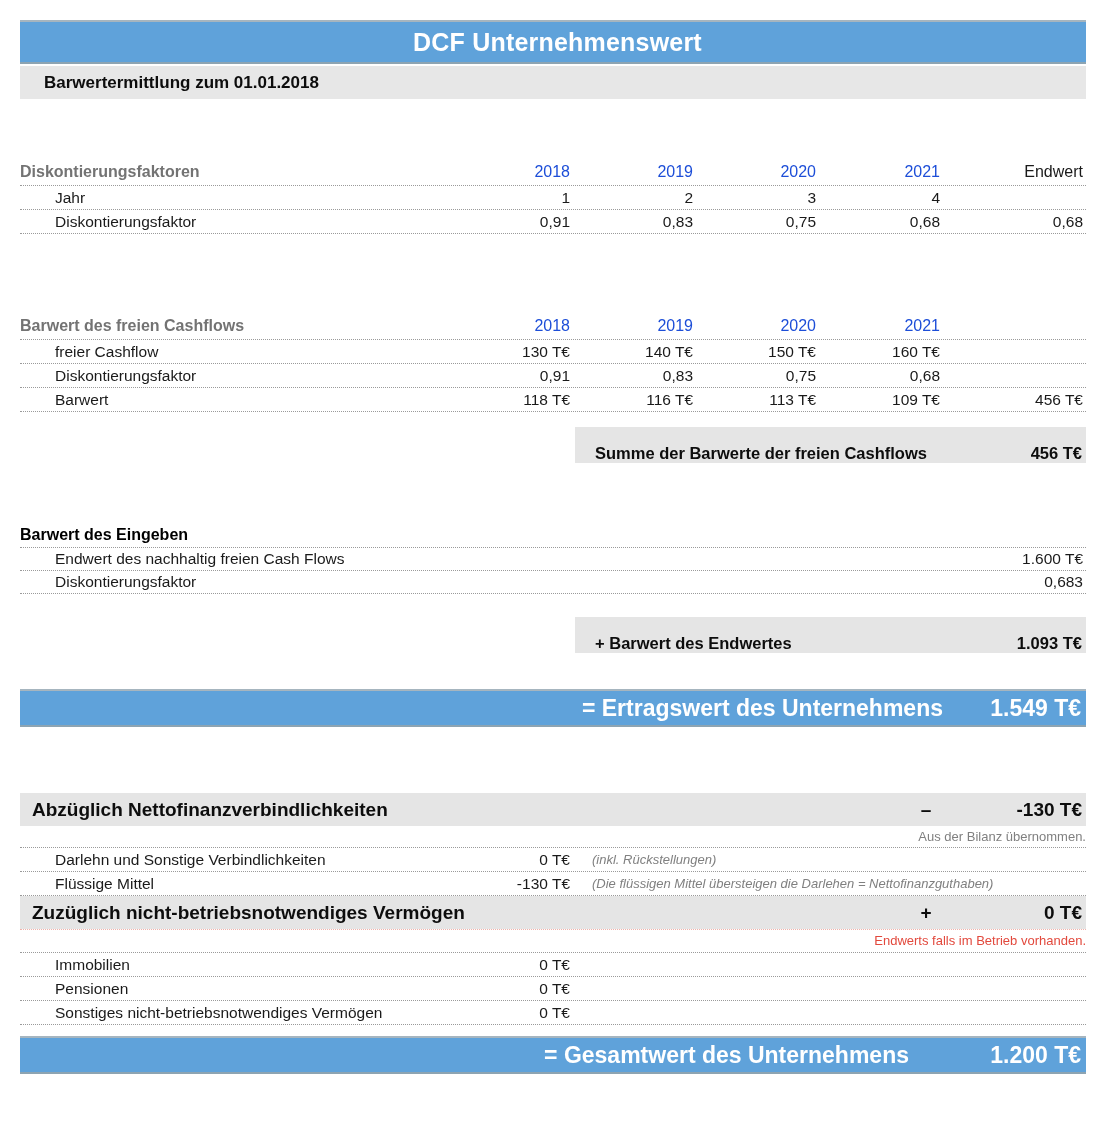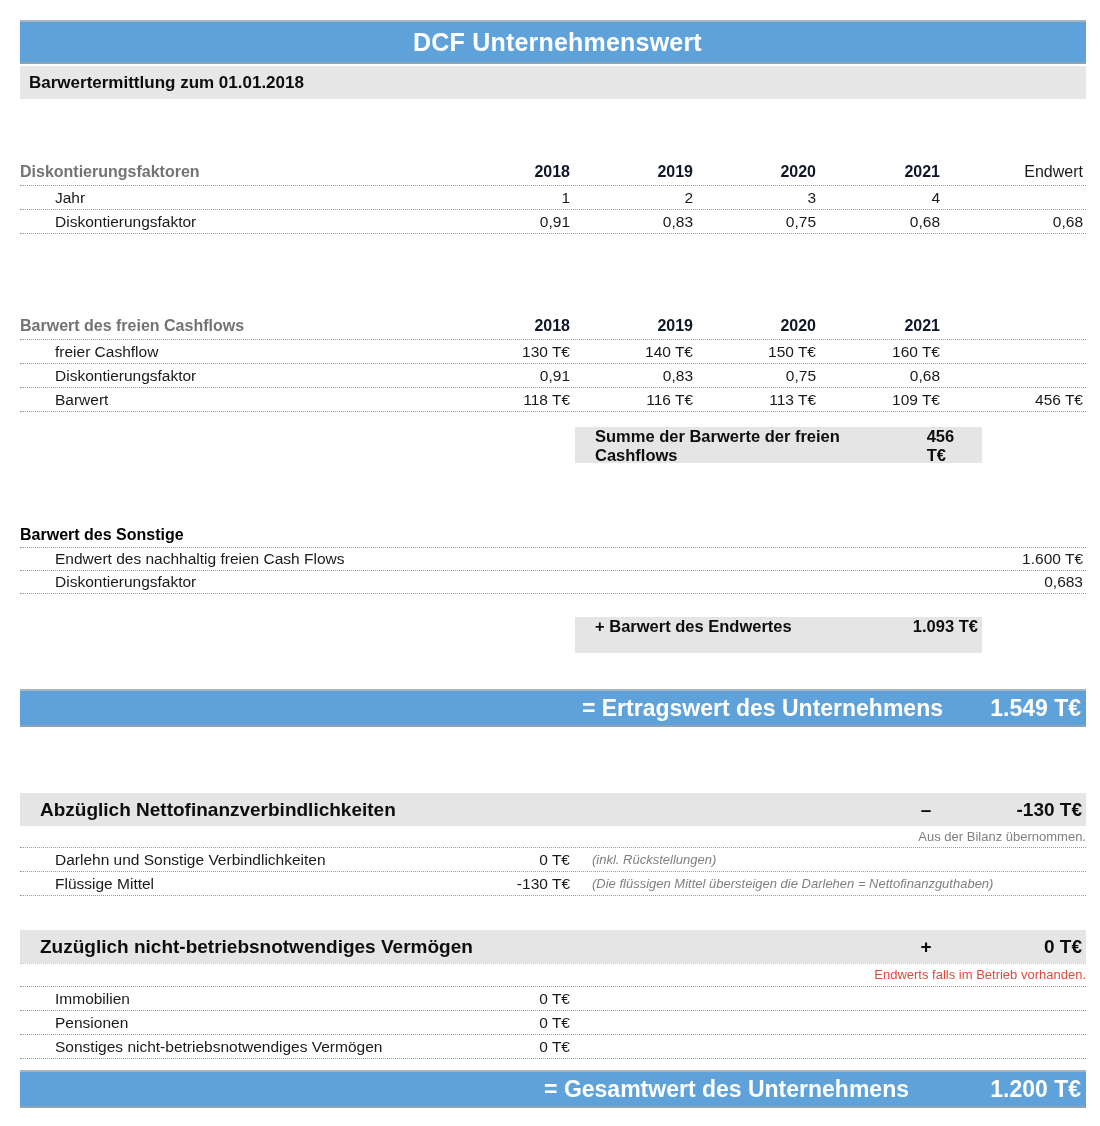--- a/index.html
+++ b/index.html
@@ -19,43 +19,43 @@
   .title-bar{margin-top:20px;height:44px;font-size:25px;padding-left:9px;letter-spacing:.2px;}
   .bigbar{height:38px;font-size:23px;}
   .bigbar .bl{margin-left:auto;text-align:right;}
   .bigbar .bv{width:138px;text-align:right;padding-right:5px;}
   .mt-ertrag{margin-top:36px;}
   .mt-gesamt{margin-top:11px;gap:34px;}
 
   
   .subtitle-bar{
     margin-top:2px;height:33px;background:#E7E7E7;display:flex;align-items:center;
-    font-size:17px;font-weight:bold;padding-left:9px;box-sizing:border-box;color:#0d0d0d;
+    font-size:17px;font-weight:bold;padding-left:24px;box-sizing:border-box;color:#0d0d0d;
   }
 
   
   .ytable{width:1066px;}
   .mt-t1{margin-top:59px;}
   .mt-t2{margin-top:78px;}
   .trow{
     display:grid;grid-template-columns:427px 123px 123px 123px 124px 146px;
     align-items:center;border-bottom:1px dotted #9a9a9a;box-sizing:border-box;height:24px;
   }
   .trow.thead{height:28px;}
   .trow .ttl{font-weight:bold;font-size:16px;color:#737373;}
   .trow .lbl{padding-left:35px;}
   .trow .num{text-align:right;}
-  .trow .hdr{font-weight:bold;font-size:16px;text-align:right;color:#0f172a;}
+  .trow .hdr{font-weight:normal;font-size:16px;text-align:right;color:#1d4ed8;}
   .trow .hdr-end{font-weight:normal;color:#1a1a1a;}
   .trow .c6{padding-right:3px;}
 
   
   .sumbar{
-    margin-left:555px;width:407px;height:36px;background:#E5E5E5;
-    display:flex;align-items:flex-start;font-weight:bold;font-size:16.5px;
+    margin-left:555px;width:511px;height:36px;background:#E5E5E5;
+    display:flex;align-items:flex-end;font-weight:bold;font-size:16.5px;
     box-sizing:border-box;color:#0d0d0d;
   }
   .sumbar .sl{padding-left:20px;}
   .sumbar .sv{margin-left:auto;padding-right:4px;}
   .mt-sum1{margin-top:15px;}
   .mt-sum2{margin-top:23px;}
 
   
   .kvtable{width:1066px;margin-top:59px;}
   .kvrow{
@@ -64,25 +64,25 @@
   }
   .kvrow.khead{height:26px;font-weight:bold;font-size:16px;color:#000;}
   .kvrow .lbl{padding-left:35px;}
   .kvrow .val{margin-left:auto;text-align:right;padding-right:3px;}
 
   
   .secbar{
     background:#E5E5E5;height:33px;display:flex;align-items:center;
     font-weight:bold;font-size:19px;box-sizing:border-box;color:#0d0d0d;
   }
-  .secbar .st{padding-left:20px;flex:1;}
+  .secbar .st{padding-left:12px;flex:1;}
   .secbar .ss{width:40px;text-align:center;}
   .secbar .sval{width:136px;text-align:right;padding-right:4px;}
   .mt-netdebt{margin-top:66px;}
-  .mt-nonop{margin-top:34px;}
+  .mt-nonop{}
 
   .helper{
     height:22px;line-height:22px;text-align:right;font-size:13px;color:#808080;
     border-bottom:1px dotted #9a9a9a;box-sizing:border-box;
   }
   .helper.red{color:#E2493D;height:24px;line-height:21px;border-top:1px dotted #f0b3ac;}
 
   .drow{
     display:grid;grid-template-columns:427px 123px 1fr;align-items:center;
     height:24px;border-bottom:1px dotted #9a9a9a;box-sizing:border-box;
@@ -166,21 +166,21 @@
       </div>
     </div>
 
     <div class="sumbar mt-sum1">
       <span class="sl">Summe der Barwerte der freien Cashflows</span>
       <span class="sv">456 T€</span>
     </div>
 
     <div class="kvtable">
       <div class="kvrow khead">
-        <div>Barwert des Sonstige</div>
+        <div>Barwert des Eingeben</div>
       </div>
       <div class="kvrow">
         <div class="lbl">Endwert des nachhaltig freien Cash Flows</div>
         <div class="val">1.600 T€</div>
       </div>
       <div class="kvrow">
         <div class="lbl">Diskontierungsfaktor</div>
         <div class="val">0,683</div>
       </div>
     </div>

